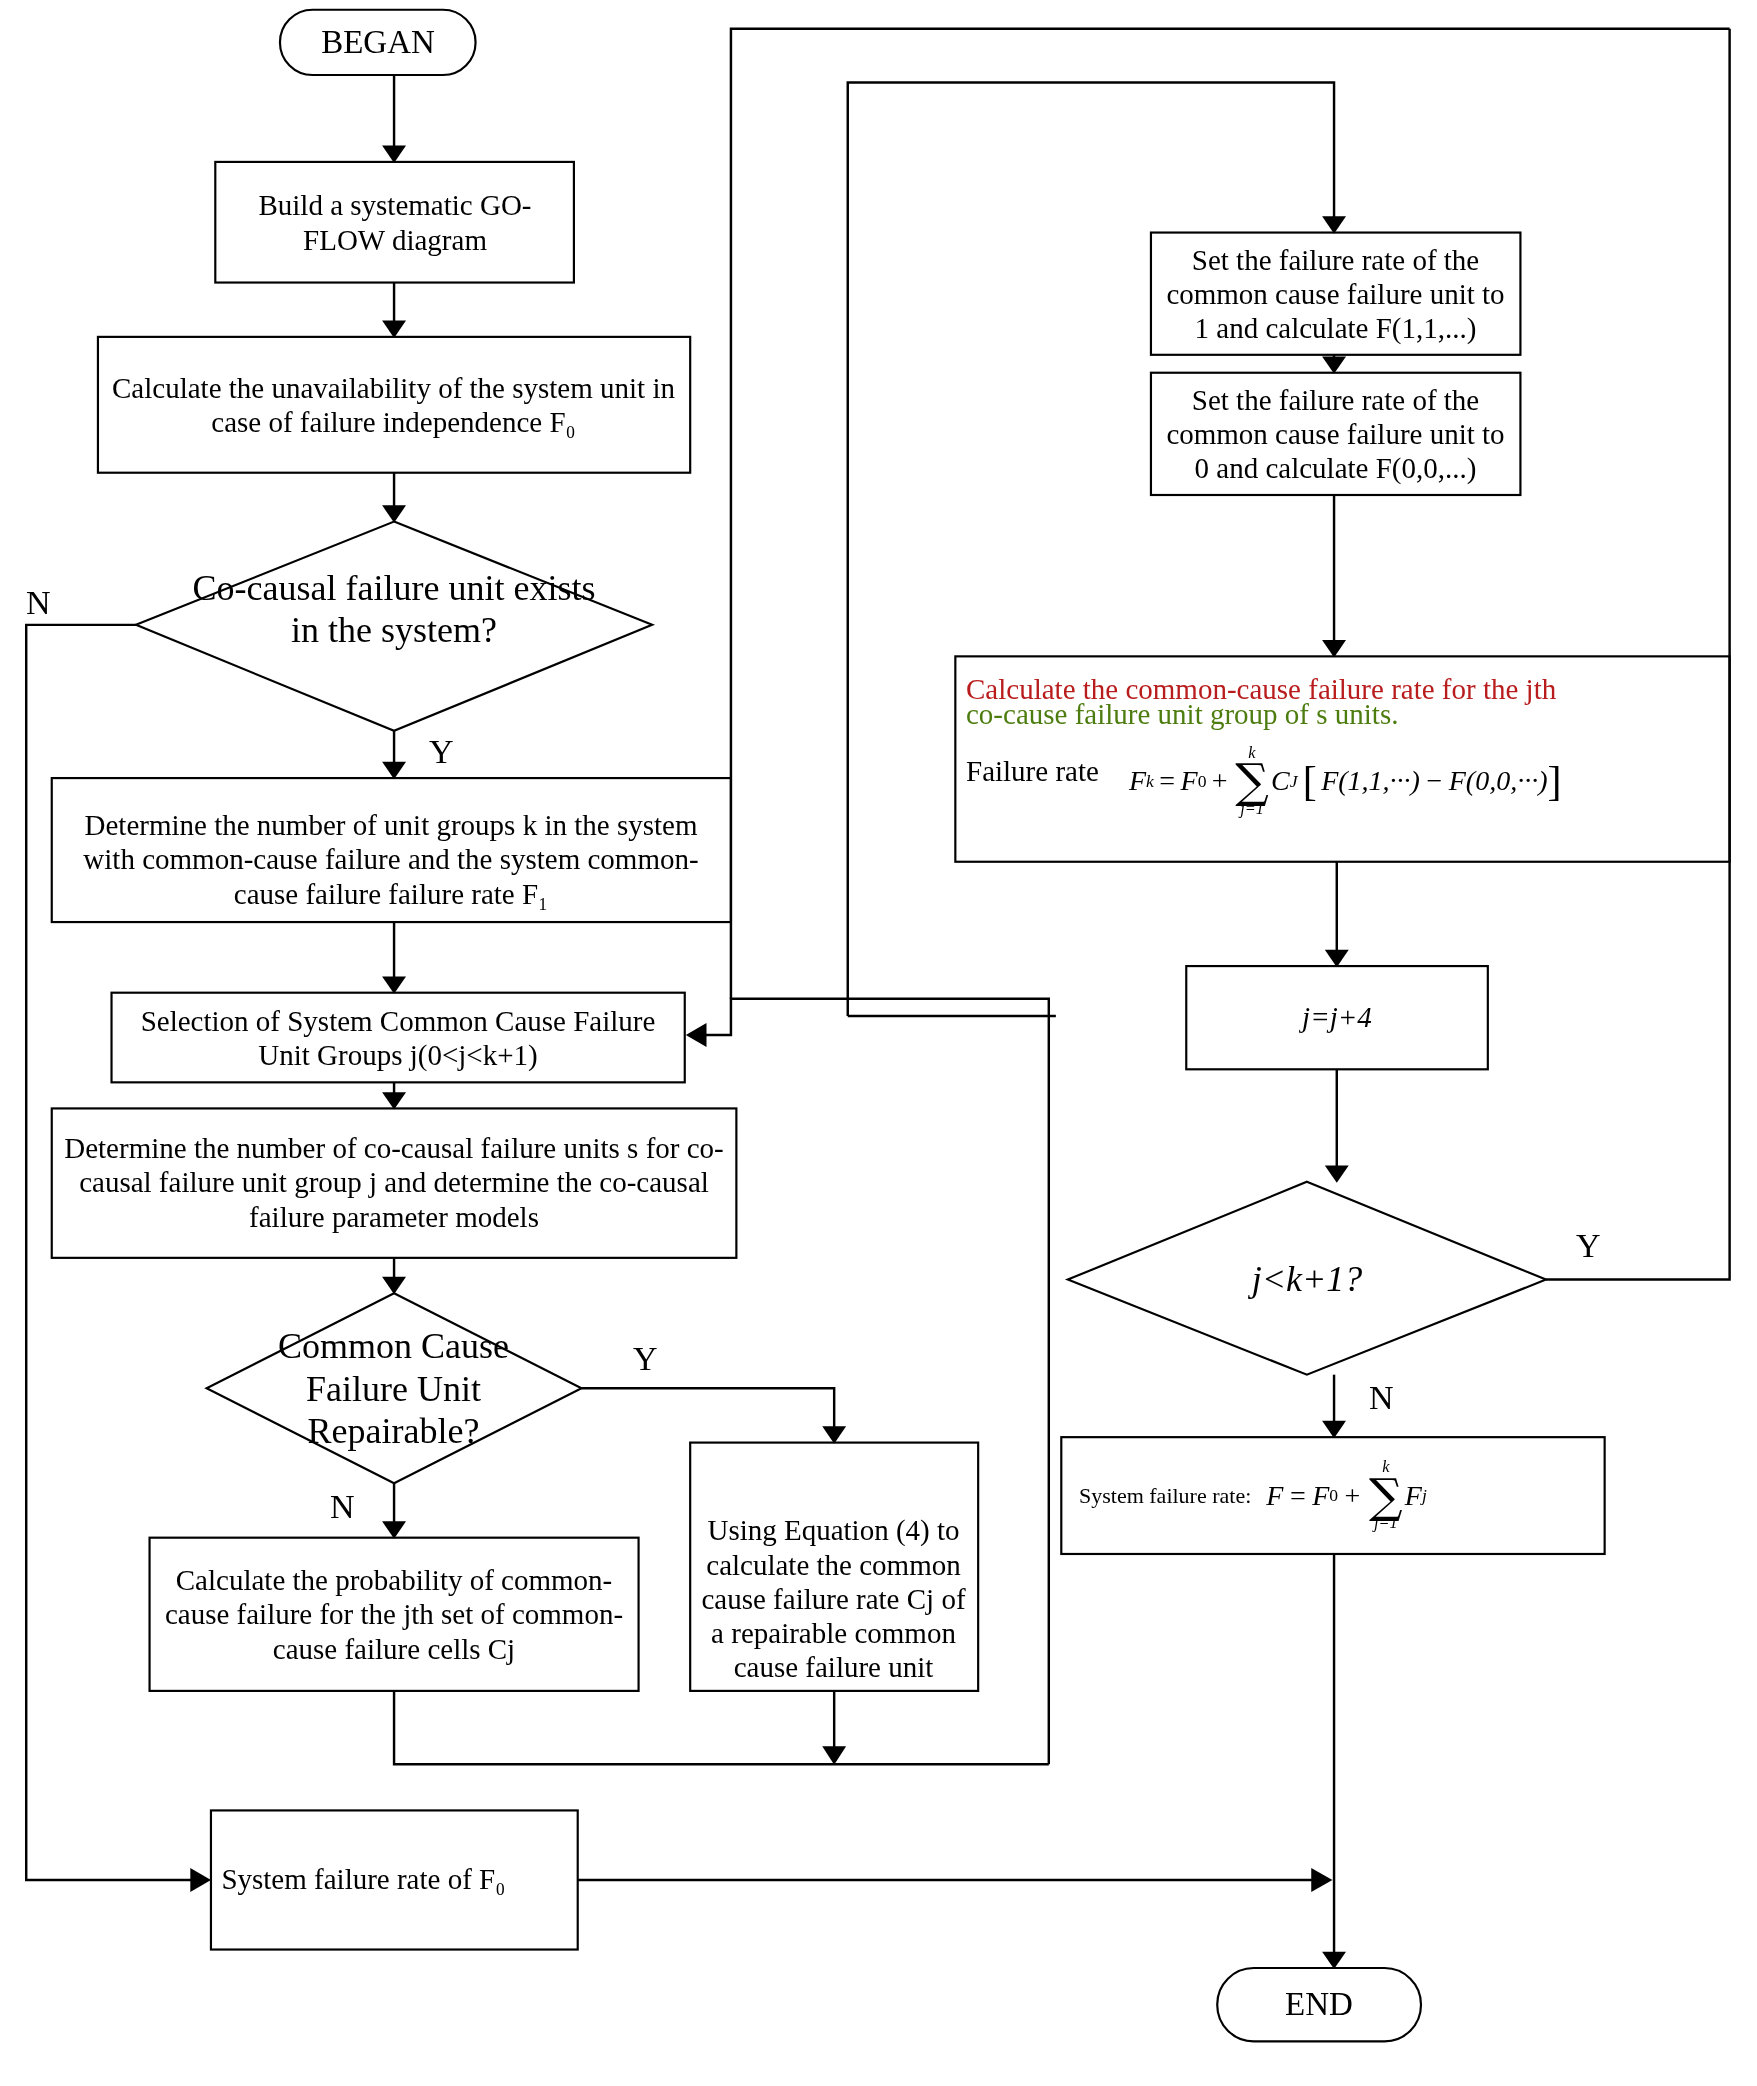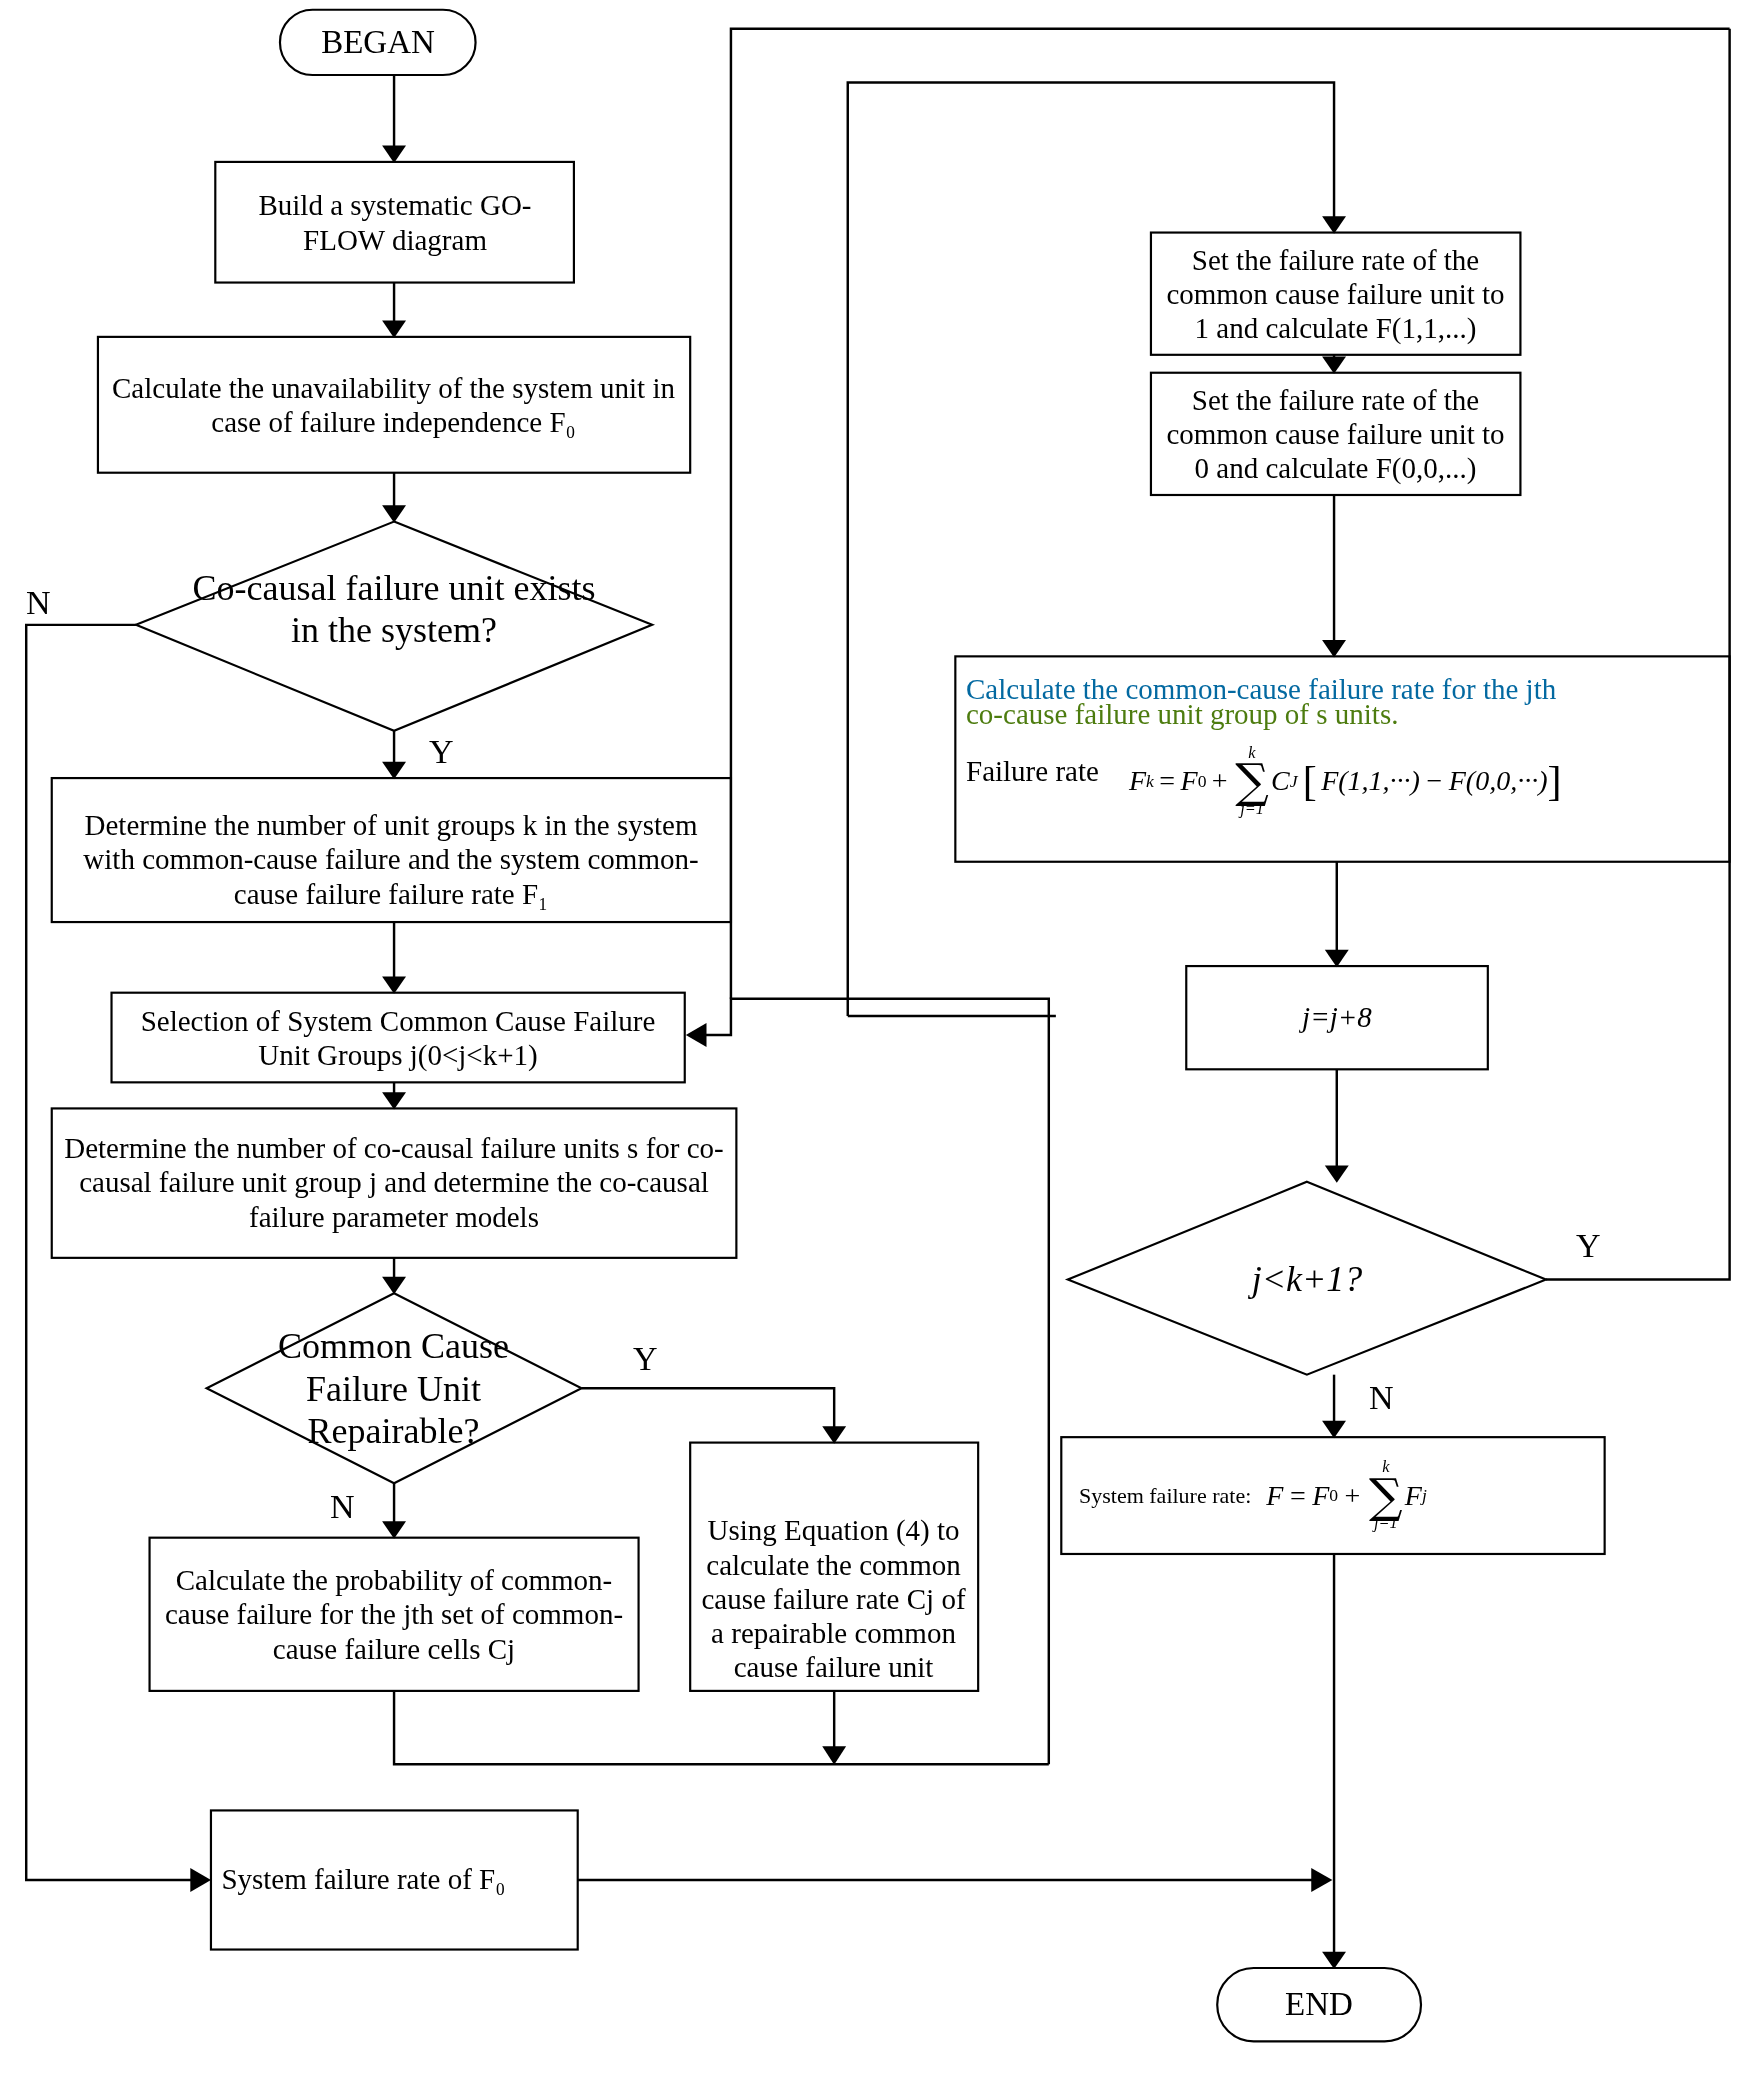--- a/index.html
+++ b/index.html
@@ -221,21 +221,21 @@
 
   <div class="txt t-proc" style="left:155px; top:1538px; width:478px; height:153px;">Calculate the probability of common-cause failure for the jth set of common-cause failure cells Cj</div>
 
   <div class="txt t-proc" style="left:216px; top:1810px; width:356px; height:139px; justify-content:flex-start;">System failure rate of F₀</div>
 
   <div class="txt t-proc" style="left:1156px; top:233px; width:359px; height:122px;">Set the failure rate of the common cause failure unit to 1 and calculate F(1,1,...)</div>
 
   <div class="txt t-proc" style="left:1156px; top:373px; width:359px; height:122px;">Set the failure rate of the common cause failure unit to 0 and calculate F(0,0,...)</div>
 
   <div style="position:absolute; left:966px; top:673px; width:761px; height:179px;">
-    <div style="position:absolute; left:0; top:0; font-size:29px; font-family:'Liberation Serif', serif; color:#0369a1;">Calculate the common-cause failure rate for the jth</div>
+    <div style="position:absolute; left:0; top:0; font-size:29px; font-family:'Liberation Serif', serif; color:#b91c1c;">Calculate the common-cause failure rate for the jth</div>
     <div style="position:absolute; left:0; top:25px; font-size:29px; font-family:'Liberation Serif', serif; color:#4d7c0f;">co-cause failure unit group of s units.</div>
     <div style="position:absolute; left:0; top:82px; font-size:29px; font-family:'Liberation Serif', serif; color:#000;">Failure rate</div>
 
     <div class="eq" style="left:163px; top:72px;">
       <i class="v">F</i>
         <sub class="sb">k</sub>
       <span style="padding:0 5.4px;">=</span>
       <i class="v">F</i>
         <sub class="sn">0</sub>
       <span style="padding:0 5.4px;">+</span>
@@ -247,21 +247,21 @@
       <i class="v">C</i>
         <sub class="sb">J</sub>
       <span class="brk" style="padding-left:5.4px;">[</span>
       <i class="v" style="padding-left:4.3px;">F(1,1,···)</i>
       <span style="padding:0 6.5px;">−</span>
       <i class="v">F(0,0,···)</i>
       <span class="brk">]</span>
     </div>
   </div>
 
-  <div class="txt t-proc" style="left:1186px; top:966px; width:302px; height:103px; font-style:italic;">j=j+8</div>
+  <div class="txt t-proc" style="left:1186px; top:966px; width:302px; height:103px; font-style:italic;">j=j+4</div>
 
   <div class="txt t-dec" style="left:1209px; top:1252px; width:196px; height:54px; font-style:italic;">j&lt;k+1?</div>
 
   <div style="position:absolute; left:1079px; top:1437px; width:522px; height:117px; display:flex; align-items:center;">
     <span style="font-size:22px; font-family:'Liberation Serif', serif; color:#000;">System failure rate:</span>
     <span class="eq" style="position:relative; left:0; top:0; padding-left:15px;">
       <i class="v">F</i>
       <span style="padding:0 6.5px;">=</span>
       <i class="v">F</i>
         <sub class="sn">0</sub>

